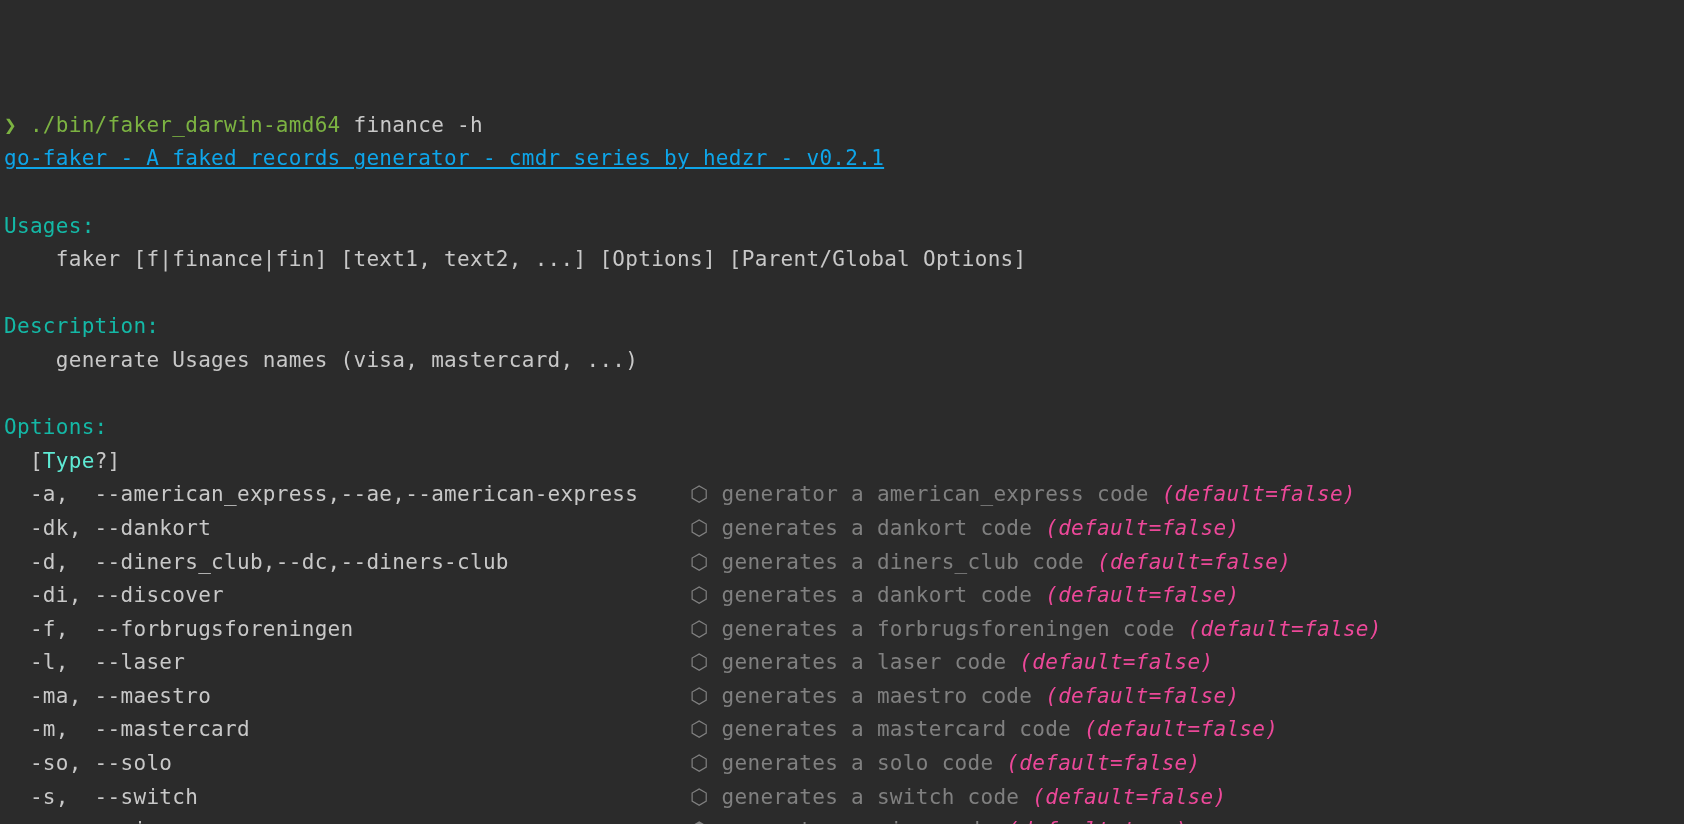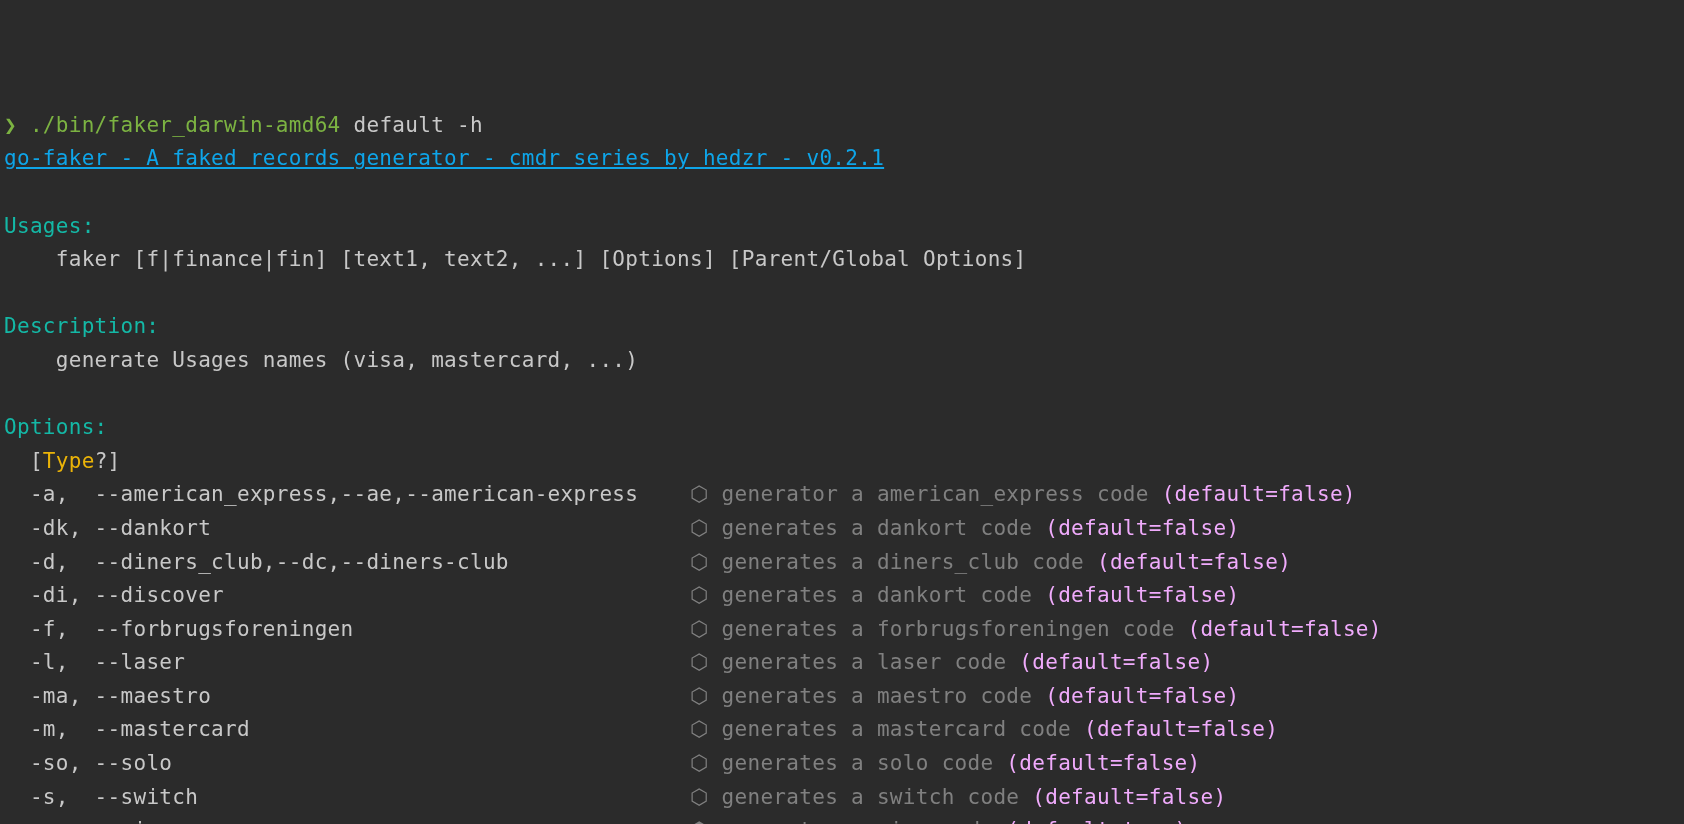--- a/index.html
+++ b/index.html
@@ -30,45 +30,46 @@
       color: #0ea5e9;
       text-decoration: underline;
     }
     .section-header {
       color: #14b8a6;
     }
     .type-bracket {
       color: #c8c8c8;
     }
     .type-word {
-      color: #eab308;
+      color: #5eead4;
     }
     .flag-short {
       color: #c8c8c8;
     }
     .flag-long {
       color: #c8c8c8;
       text-align: center;
     }
     .bullet {
       color: #808080;
     }
     .desc {
       color: #808080;
     }
     .default-note {
-      color: #f0abfc;
+      color: #ec4899;
+      font-style: italic;
       margin-top: 12px;
     }
   </style>
 </head>
 <body>
 
 
-<div><span><span class="prompt-symbol">❯</span> <span class="command-path">./bin/faker_darwin-amd64</span> <span class="command-args">default -h</span></span>
+<div><span><span class="prompt-symbol">❯</span> <span class="command-path">./bin/faker_darwin-amd64</span> <span class="command-args">finance -h</span></span>
 <span class="header-line">go-faker - A faked records generator - cmdr series by hedzr - v0.2.1</span>
 
 <span class="section-header">Usages:</span>
     <span>faker [f|finance|fin] [text1, text2, ...] [Options] [Parent/Global Options]</span>
 
 <span class="section-header">Description:</span>
     <span>generate Usages names (visa, mastercard, ...)</span>
 
 <span class="section-header">Options:</span>
   <span class="type-bracket">[<span class="type-word">Type</span>?]</span>

